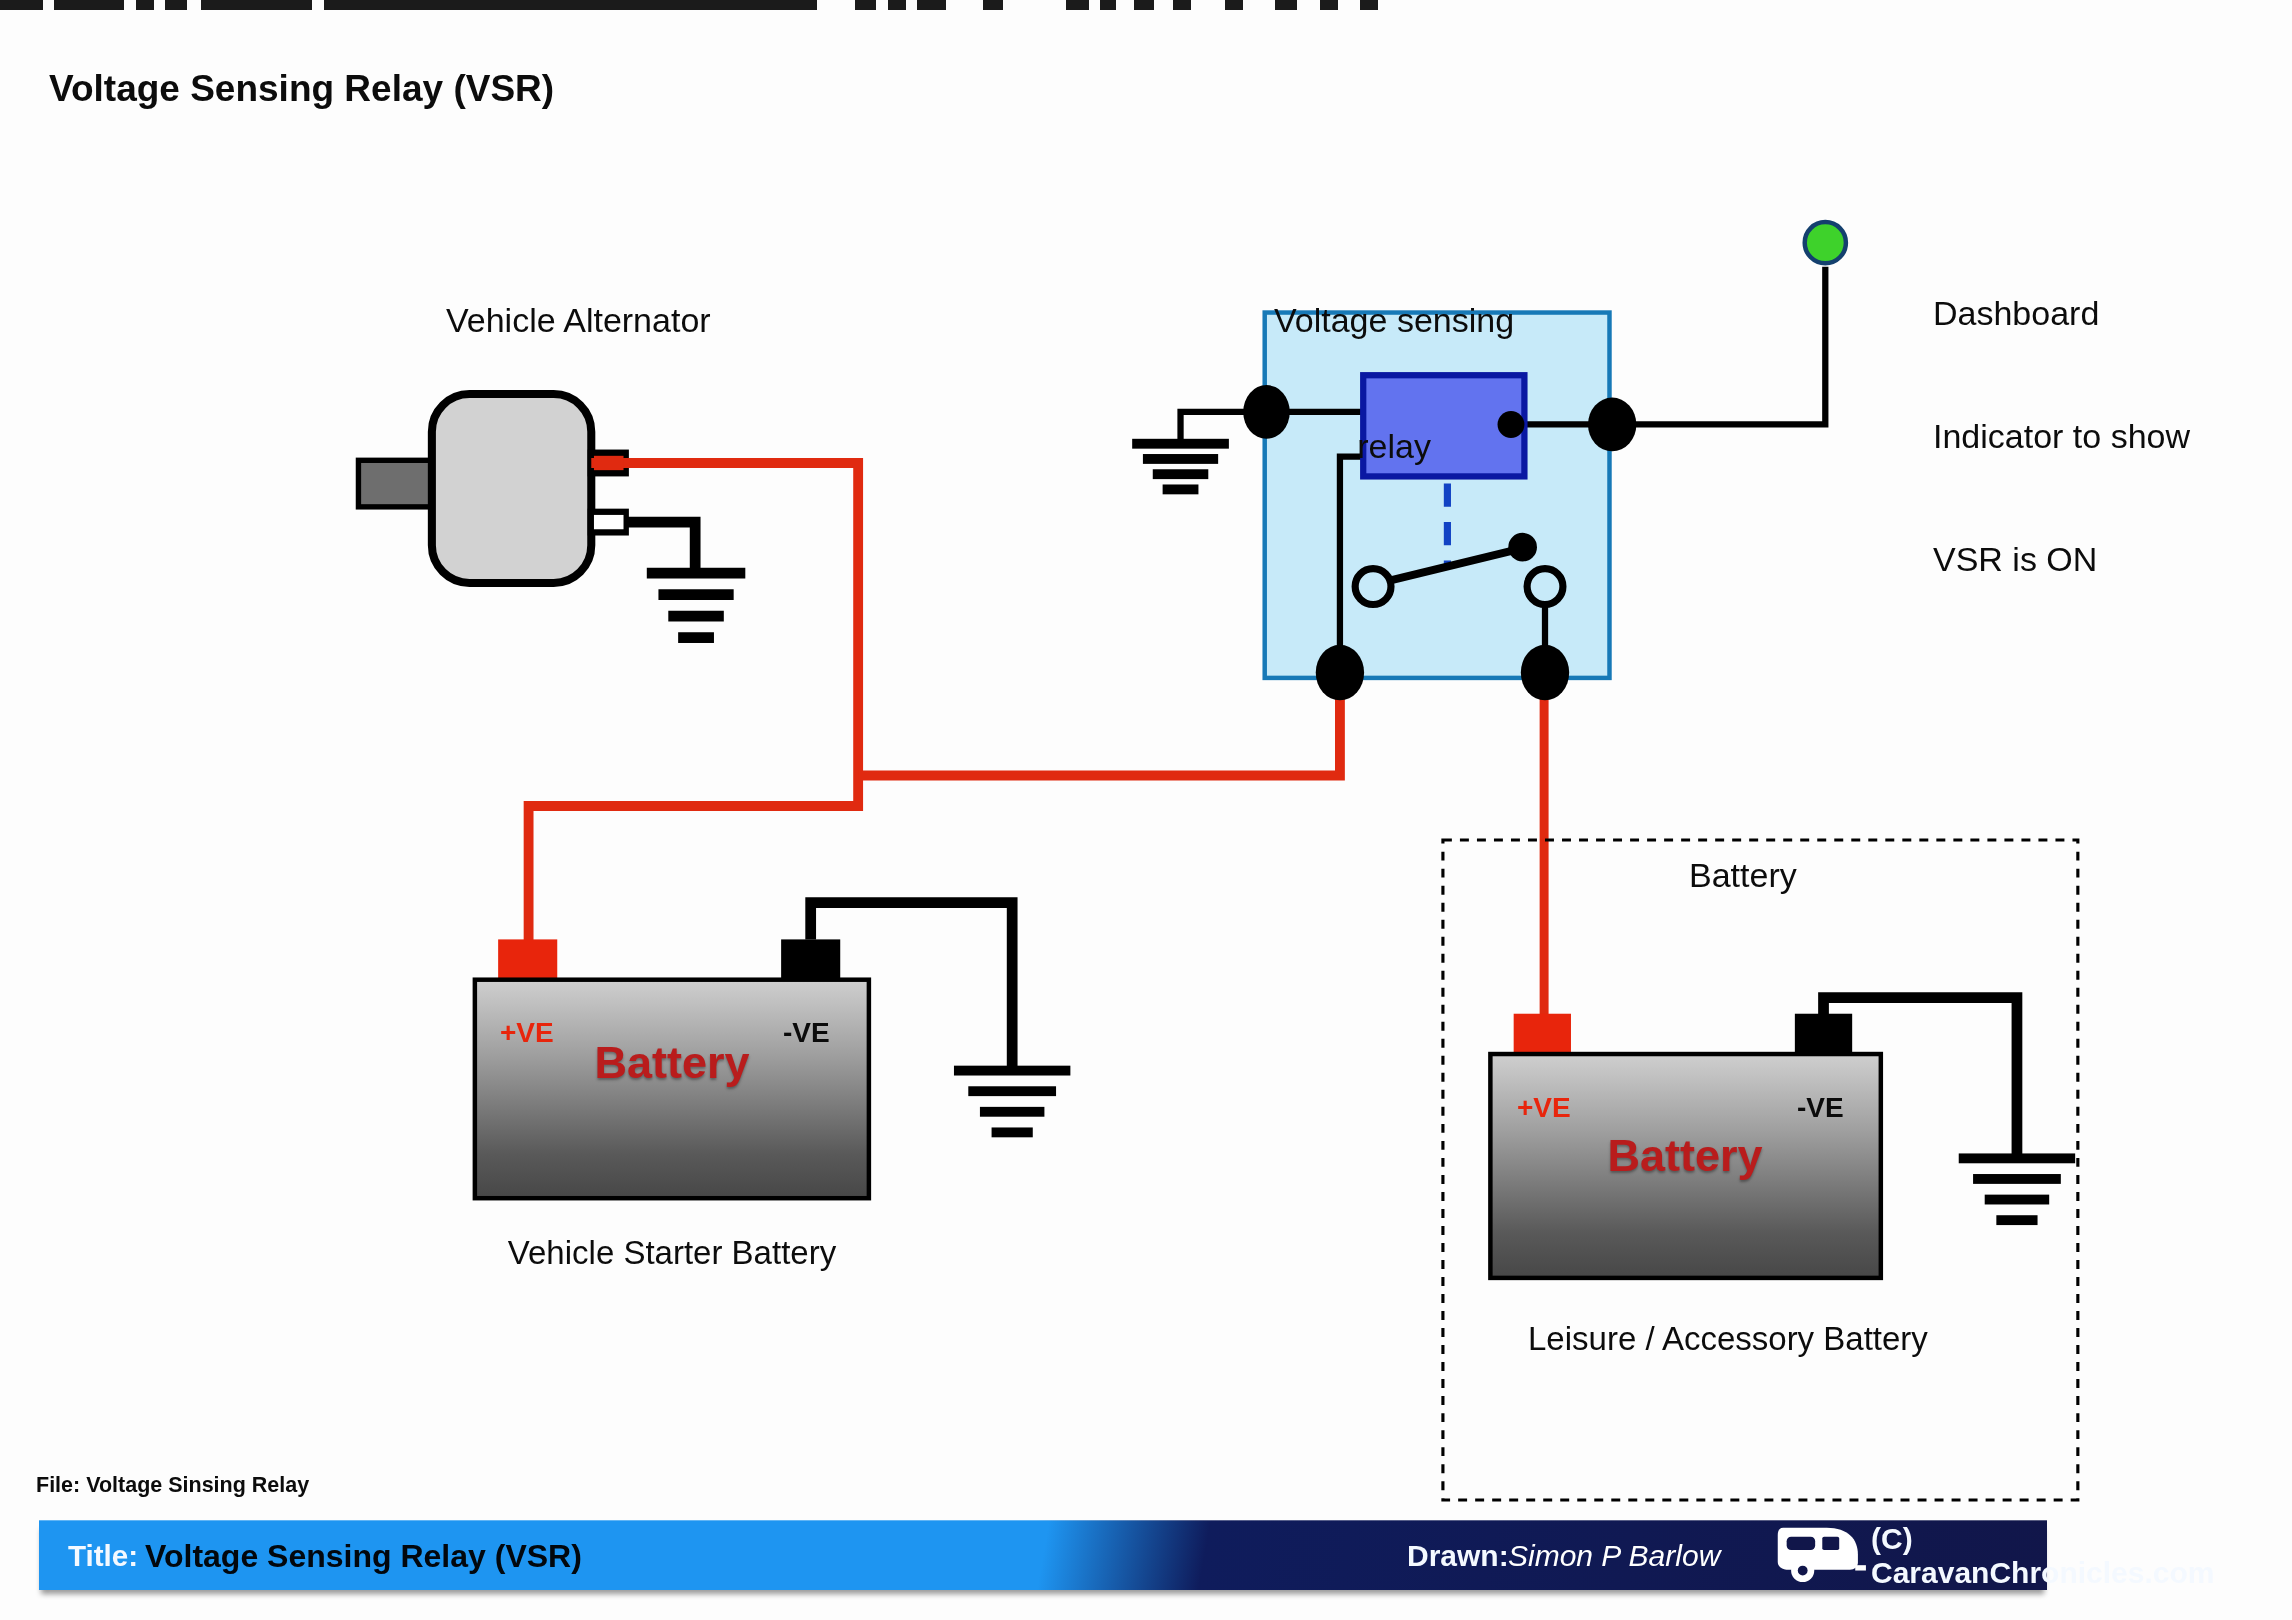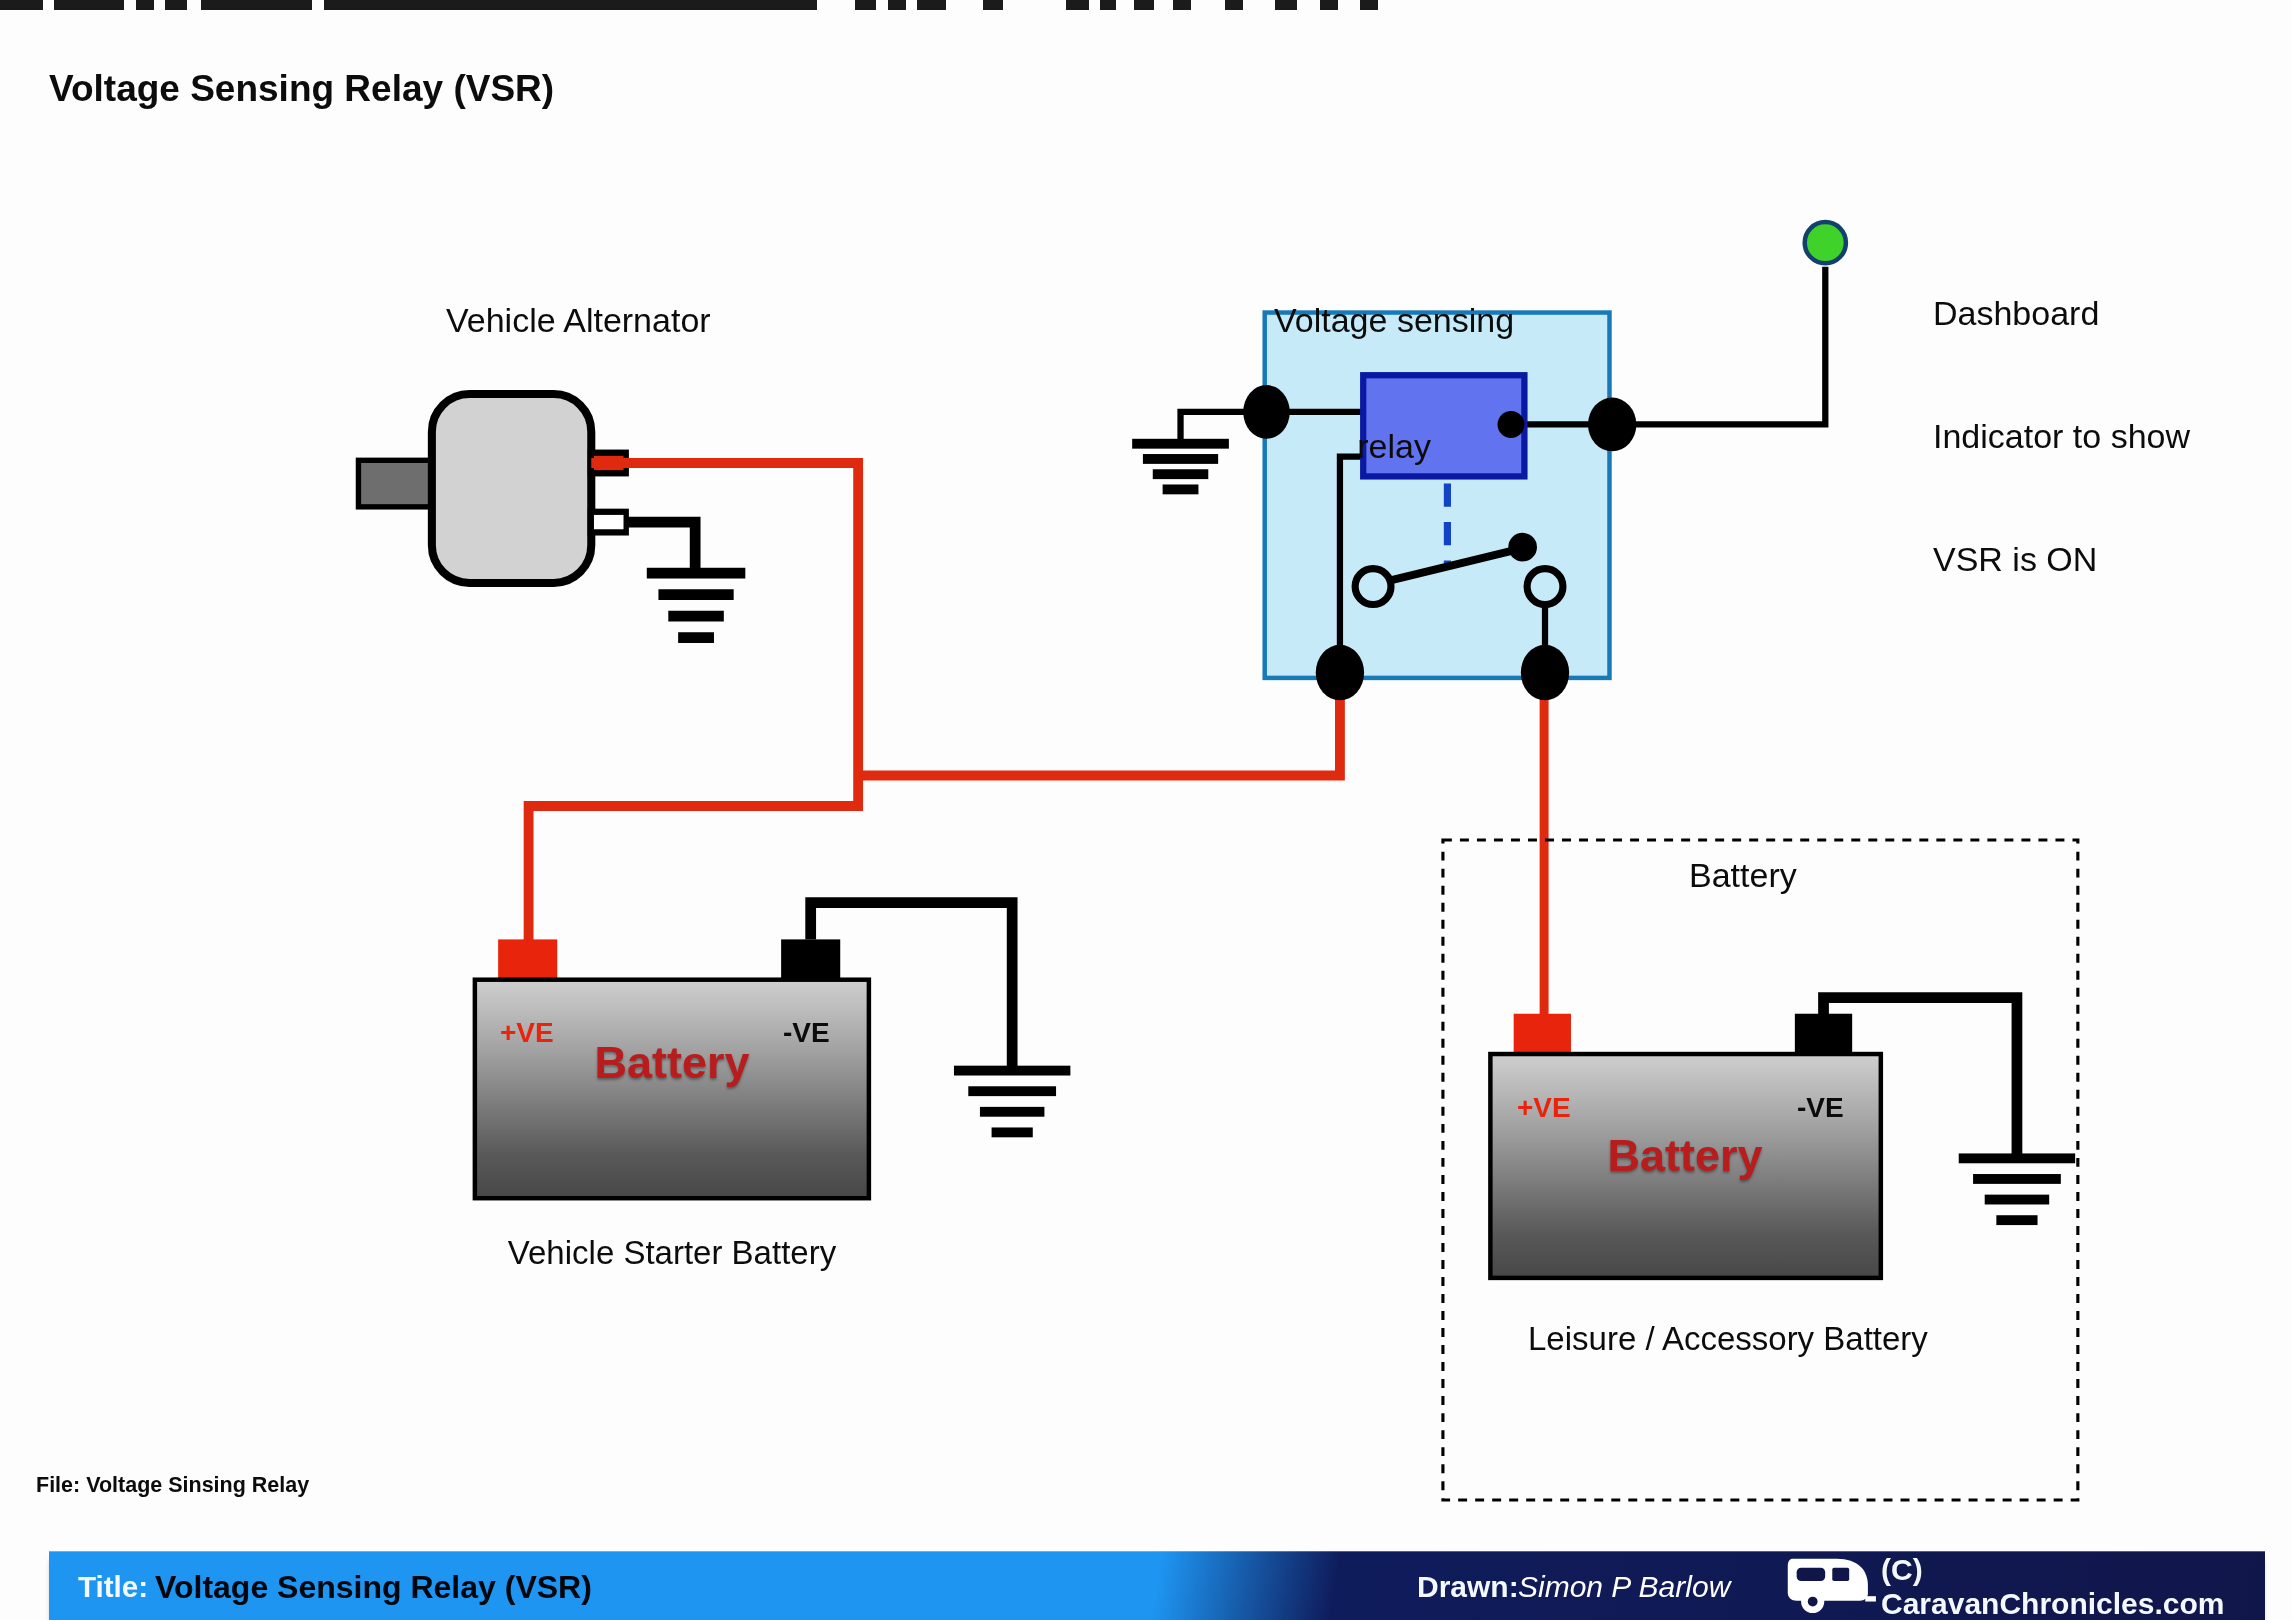--- a/index.html
+++ b/index.html
@@ -2,23 +2,23 @@
 <html style="font-size:14.3px"><head>
 <meta charset="utf-8">
 <style>
   html,body{margin:0;padding:0;background:#ffffff;}
   #page{position:relative;width:2293px;height:1620px;background:#fdfdfd;overflow:hidden;
         font-family:"Liberation Sans","DejaVu Sans",sans-serif;}
   .abs{position:absolute;}
   .lbl{position:absolute;color:#0c0c0c;font-weight:400;white-space:pre;}
   .seg{position:absolute;top:0;height:9.9px;background:#1b1b1b;}
   
-  #footer-bar{position:absolute;left:49px;top:1520px;width:2216px;height:69px;
+  #footer-bar{position:absolute;left:39px;top:1520px;width:2008px;height:69px;
       background:linear-gradient(100deg,#1e95f1 0%,#1e95f1 50%,#0f1c5c 58%,#11164a 100%);
-      box-shadow:0 7.2px 5.4px -1.8px rgba(0,0,0,0.40);border-top:1.8px solid rgba(255,255,255,0.30);margin-top:31px;}
+      box-shadow:0 7.2px 5.4px -1.8px rgba(0,0,0,0.40);border-top:1.8px solid rgba(255,255,255,0.30);}
   #footer-bar span{position:absolute;top:50%;transform:translateY(-50%);}
   .f-white{color:#f4f9ff;font-weight:bold;}
   .batname{position:absolute;text-align:center;color:#b91c1c;font-weight:bold;font-size:45px;
       text-shadow:0 1.8px 2.7px rgba(0,0,0,0.35);}
   .vebadge{position:absolute;font-size:28px;font-weight:bold;margin-top:32px;}
 </style>
 </head>
 <body>
 
 <div id="page">

